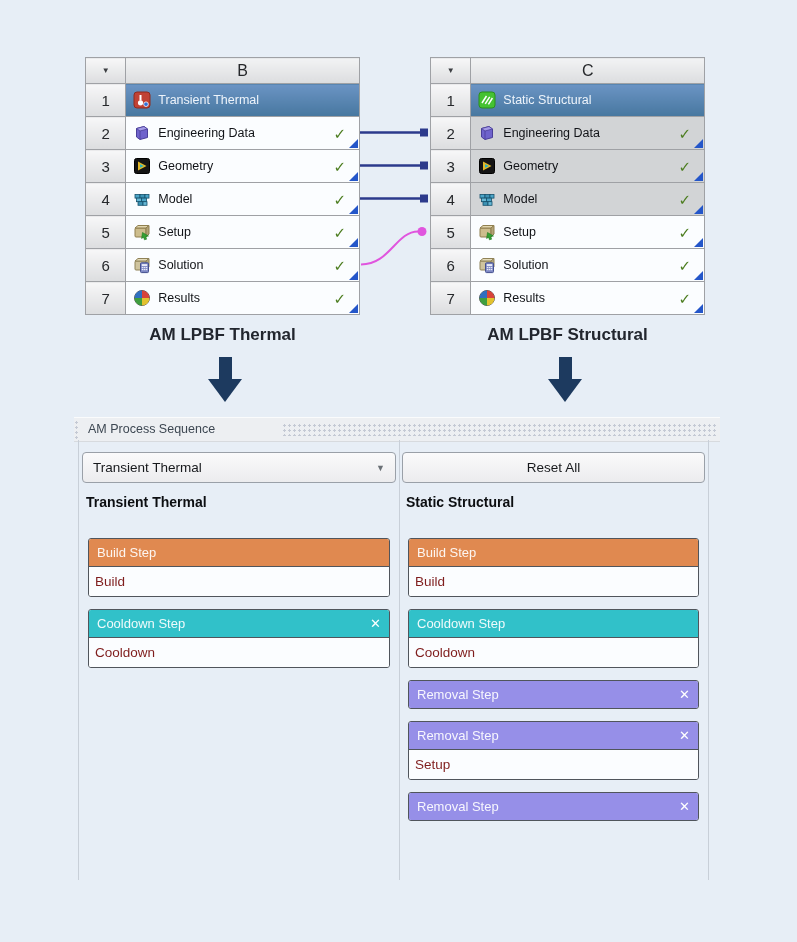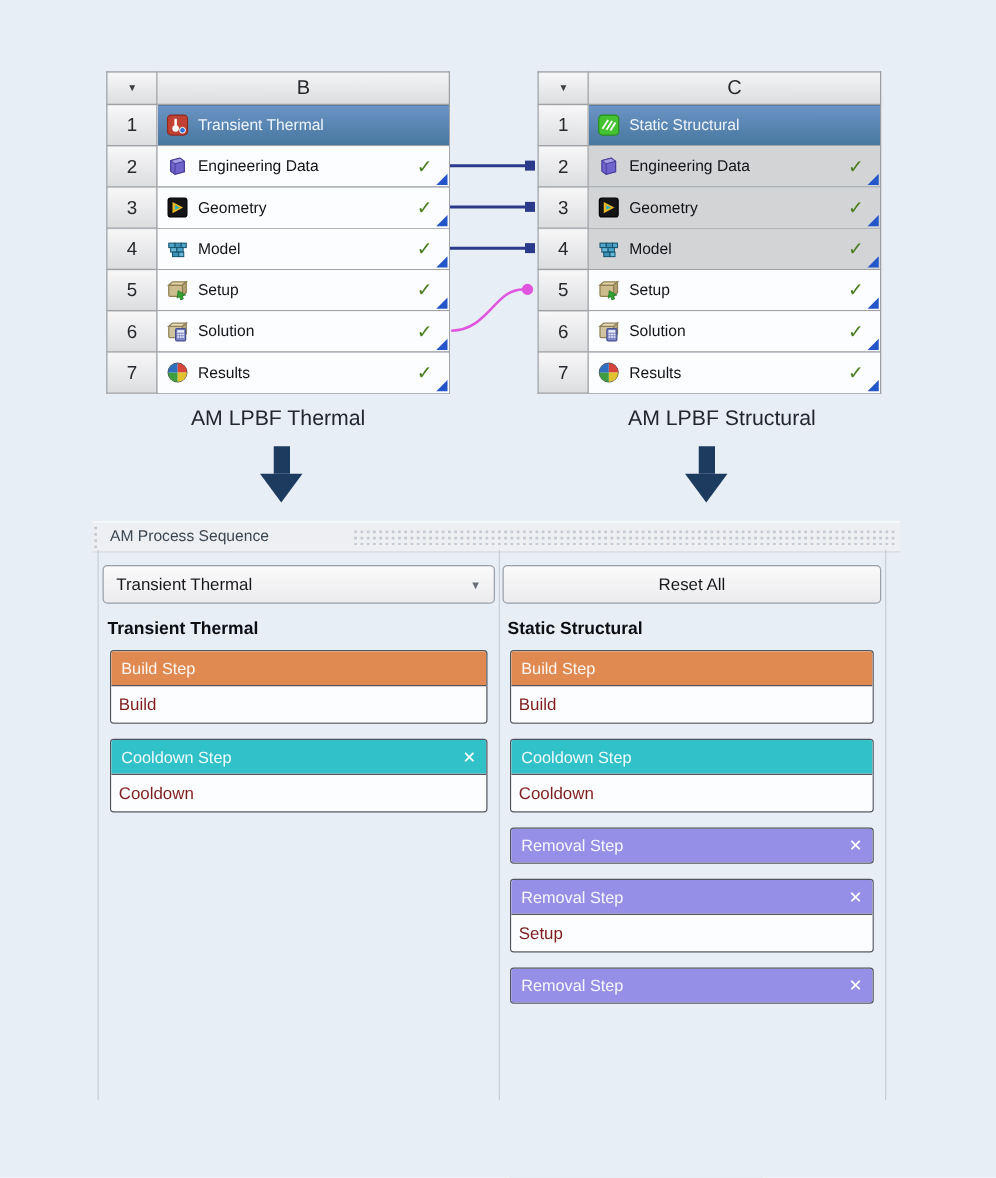--- a/index.html
+++ b/index.html
@@ -22,21 +22,21 @@
   .content.shared{background:#d2d4d6;}
   .content.title{background:linear-gradient(180deg,#6b94c4,#47779f);}
   .content.title .rlabel{color:#eef4fb;}
   .rlabel{font-size:12.5px;color:#121418;white-space:nowrap;flex:1;}
   .check{color:#4c7d1f;font-weight:700;font-size:15px;margin-right:9px;line-height:1;}
   .tri{position:absolute;right:1px;bottom:1px;width:0;height:0;
     border-left:9px solid transparent;border-bottom:9px solid #2456c9;}
   .icon16 svg{display:block;}
 
   .sys-caption{position:absolute;width:275px;text-align:center;font-size:17px;
-    font-weight:400;color:#22262e;}
+    font-weight:700;color:#22262e;}
 
   
   #links{position:absolute;left:360px;top:100px;}
 
   
   .big-arrow{position:absolute;width:34px;height:45px;}
   .big-arrow .stem{position:absolute;left:10.5px;top:0;width:13px;height:22px;background:#1d3a5f;}
   .big-arrow .head{position:absolute;left:0;top:22px;width:0;height:0;
     border-left:17px solid transparent;border-right:17px solid transparent;
     border-top:23px solid #1d3a5f;}
@@ -53,21 +53,21 @@
   .seq-col{position:absolute;top:440px;height:440px;border-right:1px solid #c8cfd8;}
   .seq-col.left{left:78px;width:320px;border-left:1px solid #c8cfd8;}
   .seq-col.right{left:399px;width:309px;}
   .ctrl{margin:12px 3px 0 3px;height:31px;border:1.5px solid #9aa0a8;border-radius:4px;
     background:linear-gradient(180deg,#fafafb,#ececee);
     display:flex;align-items:center;font-size:13.5px;color:#17191c;box-sizing:border-box;}
   .ctrl.dropdown{justify-content:space-between;padding:0 10px;}
   .ctrl.button{justify-content:center;padding:0 10px;}
   .ctrl .caret{font-size:9px;color:#6a7076;}
   .col-header{margin:11px 0 0 7px;font-size:14px;font-weight:700;color:#0c0e11;}
-  .cards{margin-top:10px;display:flex;flex-direction:column;gap:12px;padding:0 9px;}
+  .cards{margin-top:28px;display:flex;flex-direction:column;gap:12px;padding:0 9px;}
   .step-card{border:1.5px solid #50555c;border-radius:3px;background:#fbfdff;overflow:hidden;}
   .step-hd{height:27px;display:flex;align-items:center;justify-content:space-between;
     padding:0 8px;font-size:13px;color:rgba(255,255,255,0.92);}
   .step-close{font-weight:700;font-size:13px;color:#fff;line-height:1;cursor:default;}
   .step-bd{height:29px;border-top:1.5px solid #50555c;display:flex;align-items:center;
     padding:0 6px;font-size:13.5px;color:#7f1d1d;background:#fbfdff;}
 </style>
 </head>
 <body>
 
@@ -356,21 +356,21 @@
               </span>
               <span class="rlabel">Results</span>
               <span class="check">✓</span>
             </div>
           </td>
         </tr>
       </tbody>
     </table>
 
   <div class="sys-caption" style="left:85px;top:325px">AM LPBF Thermal</div>
-  <div class="sys-caption" style="left:440px;top:325px">AM LPBF Structural</div>
+  <div class="sys-caption" style="left:430px;top:325px">AM LPBF Structural</div>
 
   <svg id="links" width="72" height="190" viewBox="0 0 72 190">
     <g stroke="#2c3a8c" stroke-width="2.4" fill="#2c3a8c">
       <line x1="0" y1="32.5" x2="61" y2="32.5"></line>
       <rect x="60" y="28.5" width="8" height="8" stroke="none"></rect>
       <line x1="0" y1="65.5" x2="61" y2="65.5"></line>
       <rect x="60" y="61.5" width="8" height="8" stroke="none"></rect>
       <line x1="0" y1="98.5" x2="61" y2="98.5"></line>
       <rect x="60" y="94.5" width="8" height="8" stroke="none"></rect>
     </g>

